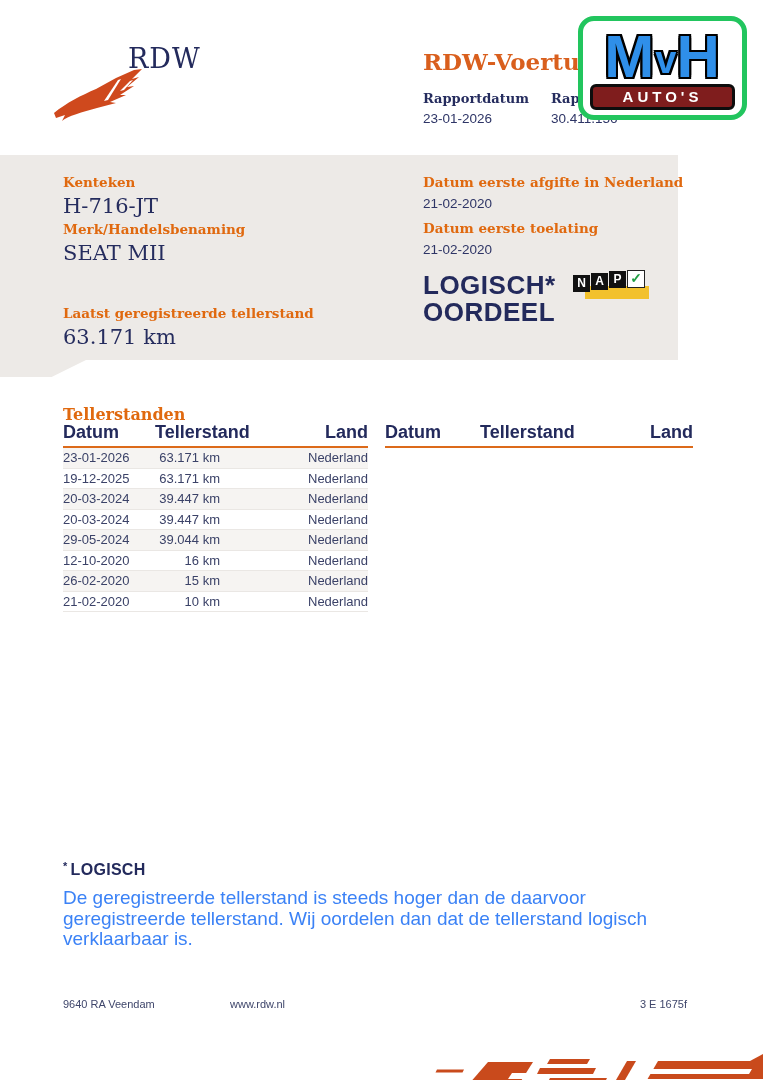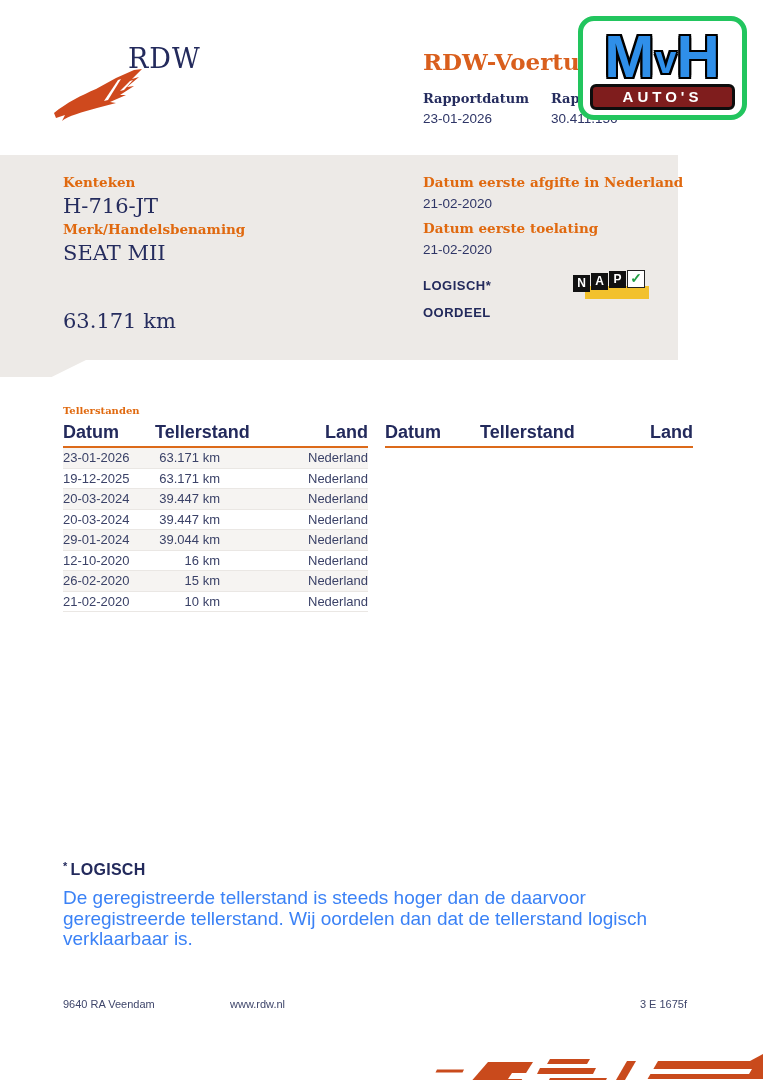--- a/index.html
+++ b/index.html
@@ -57,40 +57,40 @@
     font-family:"DejaVu Serif", serif; font-weight:bold;
     font-size:13.5px; color:#e0690f; white-space:nowrap;
   }
   .field-value-lg {
     font-family:"DejaVu Serif", serif; font-size:21px; color:#252c5e;
     margin-top:4px; white-space:nowrap;
   }
   .field-value-sm { font-size:13.5px; color:#2e3566; margin-top:6px; white-space:nowrap; }
   .oordeel {
     position:absolute; left:423px; top:260px;
-    font-size:13px; font-weight:bold; letter-spacing:.5px; color:#232a5c; line-height:27px;
+    font-size:26px; font-weight:bold; letter-spacing:.5px; color:#232a5c; line-height:27px;
   }
   
   .nap { position:absolute; left:573px; top:258px; width:80px; height:36px; }
   .nap-yellow { position:absolute; left:12px; top:16px; width:64px; height:13px; background:#f2c12d; }
   .nap-tiles { position:absolute; left:0; top:0; display:flex; }
   .nap-tile {
     width:17px; height:17px; margin-right:1px; background:#111;
     color:#fff; font-weight:bold; font-size:12px; text-align:center; line-height:17px;
   }
   .nap-tile.t-n { margin-top:5px; } .nap-tile.t-a { margin-top:3px; } .nap-tile.t-p { margin-top:1px; }
   .nap-check {
     width:18px; height:18px; background:#fff; border:1.5px solid #222;
     color:#1f9e43; font-weight:bold; font-size:14px; text-align:center; line-height:15px;
   }
 
   
   .section-title {
     position:absolute; left:63px; top:393px;
-    font-family:"DejaVu Serif", serif; font-weight:bold; font-size:10px; color:#e0690f;
+    font-family:"DejaVu Serif", serif; font-weight:bold; font-size:16px; color:#e0690f;
   }
   .tbl { position:absolute; top:410px; }
   .tbl-1 { left:63px; width:305px; }
   .tbl-2 { left:385px; width:308px; }
   .tbl-head {
     display:grid; grid-template-columns:92px 65px 1fr;
     font-weight:bold; font-size:18px; color:#232a5c;
     padding-bottom:3px; border-bottom:2px solid #dc6a1a;
   }
   .tbl-2 .tbl-head { grid-template-columns:95px 110px 1fr; }
@@ -157,20 +157,21 @@
 
   <div class="field" style="left:63px; top:162px;">
     <div class="field-label">Kenteken</div>
     <div class="field-value-lg">H-716-JT</div>
   </div>
   <div class="field" style="left:63px; top:209px;">
     <div class="field-label">Merk/Handelsbenaming</div>
     <div class="field-value-lg">SEAT MII</div>
   </div>
   <div class="field" style="left:63px; top:293px;">
+    <div class="field-label">Laatst geregistreerde tellerstand</div>
     <div class="field-value-lg">63.171 km</div>
   </div>
   <div class="field" style="left:423px; top:162px;">
     <div class="field-label">Datum eerste afgifte in Nederland</div>
     <div class="field-value-sm">21-02-2020</div>
   </div>
   <div class="field" style="left:423px; top:208px;">
     <div class="field-label">Datum eerste toelating</div>
     <div class="field-value-sm">21-02-2020</div>
   </div>
@@ -213,21 +214,21 @@
         <div class="c1">20-03-2024</div>
         <div class="c2">39.447 km</div>
         <div class="c3">Nederland</div>
       </div>
       <div class="tbl-row">
         <div class="c1">20-03-2024</div>
         <div class="c2">39.447 km</div>
         <div class="c3">Nederland</div>
       </div>
       <div class="tbl-row">
-        <div class="c1">29-01-2024</div>
+        <div class="c1">29-05-2024</div>
         <div class="c2">39.044 km</div>
         <div class="c3">Nederland</div>
       </div>
       <div class="tbl-row">
         <div class="c1">12-10-2020</div>
         <div class="c2">16 km</div>
         <div class="c3">Nederland</div>
       </div>
       <div class="tbl-row">
         <div class="c1">26-02-2020</div>

